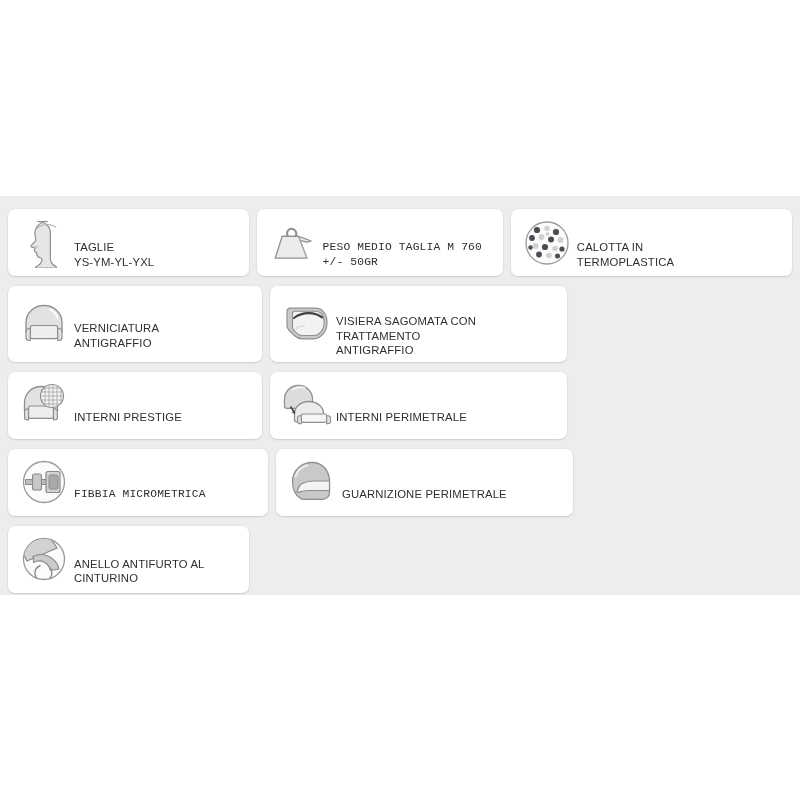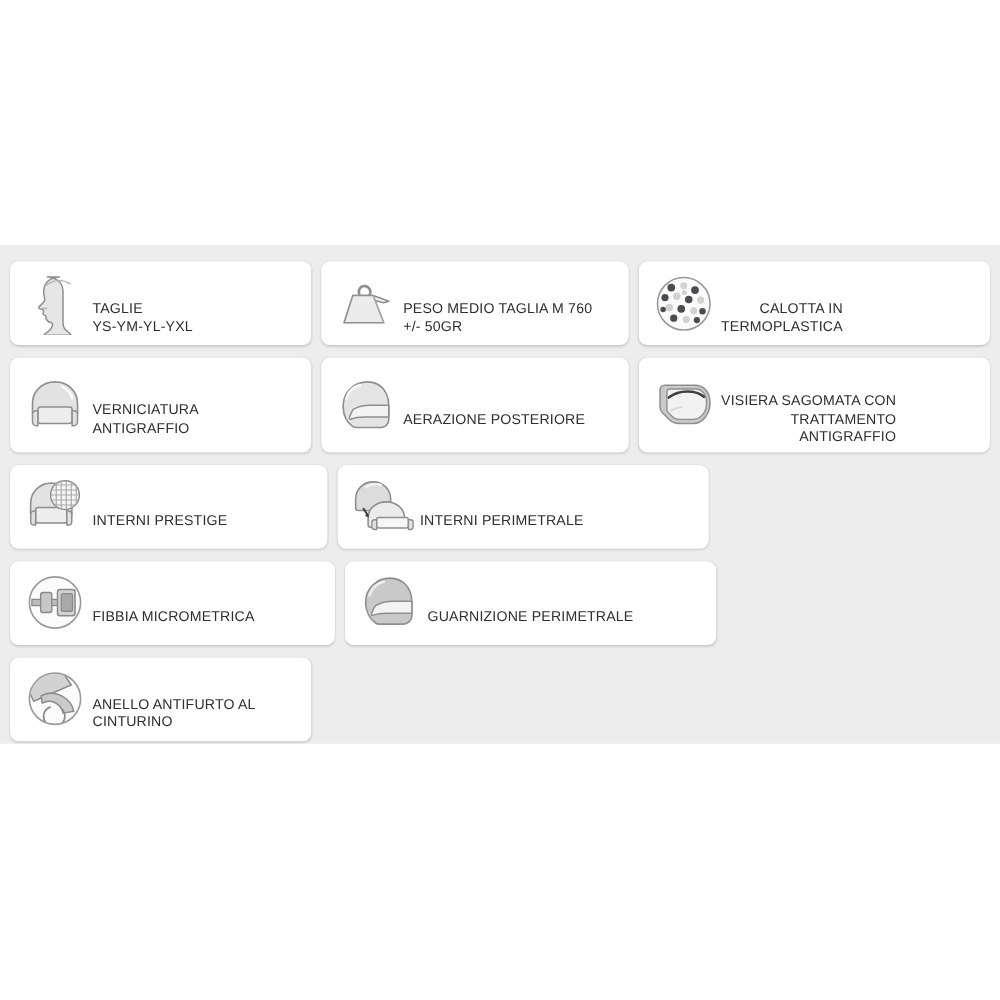--- a/index.html
+++ b/index.html
@@ -40,22 +40,22 @@
     border-radius: 7px;
     box-shadow: 0 1px 2px rgba(0,0,0,0.13), 0 0 0 0.5px rgba(0,0,0,0.04);
     display: flex;
     align-items: center;
     box-sizing: border-box;
     padding: 4px 10px 4px 8px;
     min-height: 67px;
   }
 
   .card.col1 { width: 254px; }
-  .card.col2 { width: 260px; }
-  .card.col3 { width: 297px; text-align: right; }
+  .card.col2 { width: 260px; font-family: Liberation Mono, monospace; }
+  .card.col3 { width: 297px; }
 
   .icon-wrap {
     width: 56px;
     min-width: 56px;
     height: 58px;
     display: flex;
     align-items: center;
     justify-content: center;
   }
 
@@ -145,30 +145,20 @@
             <path d="M12.5 24.5h23c1.3 0 2.2.9 2.2 2.1v9c0 1.2-.9 2.1-2.2 2.1h-23c-1.3 0-2.2-.9-2.2-2.1v-9c0-1.2.9-2.1 2.2-2.1z" fill="#ededed" stroke="#8f8f8f" stroke-width="1.2"></path>
             <path d="M10.3 27.5h-1.4c-1.6 0-2.9 1.3-2.9 2.9v6.2c0 1.6 1.3 2.9 2.9 2.9h1.4z" fill="#e2e2e2" stroke="#8f8f8f" stroke-width="1.2"></path>
             <path d="M37.7 27.5h1.4c1.6 0 2.9 1.3 2.9 2.9v6.2c0 1.6-1.3 2.9-2.9 2.9h-1.4z" fill="#e2e2e2" stroke="#8f8f8f" stroke-width="1.2"></path>
             <path d="M30 8.5c4 2 6.8 5.3 7.8 9" fill="none" stroke="#fbfbfb" stroke-width="2.2" stroke-linecap="round"></path>
           </svg>
         </span>
         <div class="label">VERNICIATURA
 ANTIGRAFFIO</div>
       </div>
 
-      <div class="card col2">
-        <span class="icon-wrap">
-          <svg width="48" height="46" viewBox="0 0 48 46">
-            <path d="M25 4.5C14.2 4.5 5.5 12.8 5.5 23.8c0 7.6 3.4 13.4 7.6 16.3.9.6 1.8.9 3 .9h19.5c3.6 0 6.4-2.8 6.4-6.3V23.8C42 12.8 35.8 4.5 25 4.5z" fill="#e4e4e4" stroke="#8f8f8f" stroke-width="1.3" stroke-linejoin="round"></path>
-            <path d="M13.5 26.5c3.5-2.2 8.8-3.4 14-3.4h14.5v9.5H22c-4 0-7.2.5-9.8 1.6-1.2.5-2-.1-1.6-1.3.8-2.6 1.8-4.7 2.9-6.4z" fill="#f3f3f3" stroke="#8f8f8f" stroke-width="1.2" stroke-linejoin="round"></path>
-            <path d="M8 18c1.5-5.5 5.8-9.5 10.8-11" fill="none" stroke="#fafafa" stroke-width="2" stroke-linecap="round"></path>
-          </svg>
-        </span>
-        <div class="label">AERAZIONE POSTERIORE</div>
-      </div>
 
       <div class="card col3">
         <span class="icon-wrap">
           <svg width="52" height="40" viewBox="0 0 52 40">
             <path d="M7 8c0-2.2 1.6-3.8 3.8-3.8h24.4c7.6 0 11.8 6.4 11.8 14.2 0 8-5.2 16.4-13.6 16.4H22c-3 0-5.2-1-7.4-3L8.8 26C7.6 24.8 7 23.4 7 21.6z" fill="#c9c9c9" stroke="#8f8f8f" stroke-width="1.2" stroke-linejoin="round"></path>
             <path d="M12.5 9.5c0-1.3 1-2.3 2.3-2.3h20.6c5.8 0 8.9 5.2 8.9 11.3 0 6.3-4.2 13-10.7 13H22.3c-2.3 0-4-.8-5.6-2.4l-3.2-3.2c-.7-.7-1-1.6-1-2.6z" fill="#f2f2f2" stroke="#8f8f8f" stroke-width="1.1" stroke-linejoin="round"></path>
             <path d="M14 14c5-3.8 12-5.4 18.5-4.6 4 .5 7 1.9 9.6 4" fill="none" stroke="#3f3f3f" stroke-width="2.1" stroke-linecap="round"></path>
             <path d="M16 24.5c2.2-1.6 5-2.6 8.2-2.8" fill="none" stroke="#d8d8d8" stroke-width="1.6" stroke-linecap="round"></path>
           </svg>
         </span>

